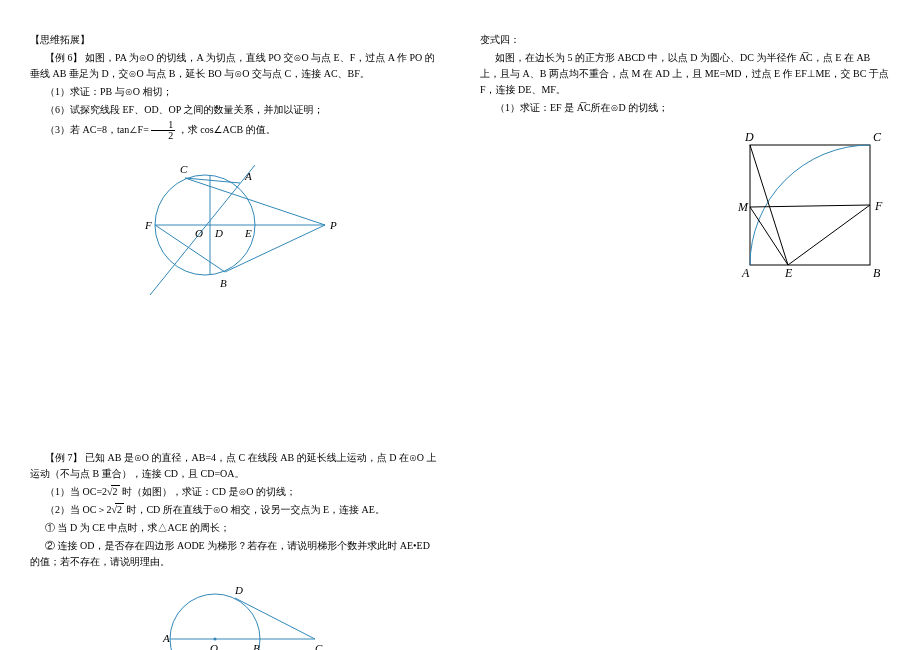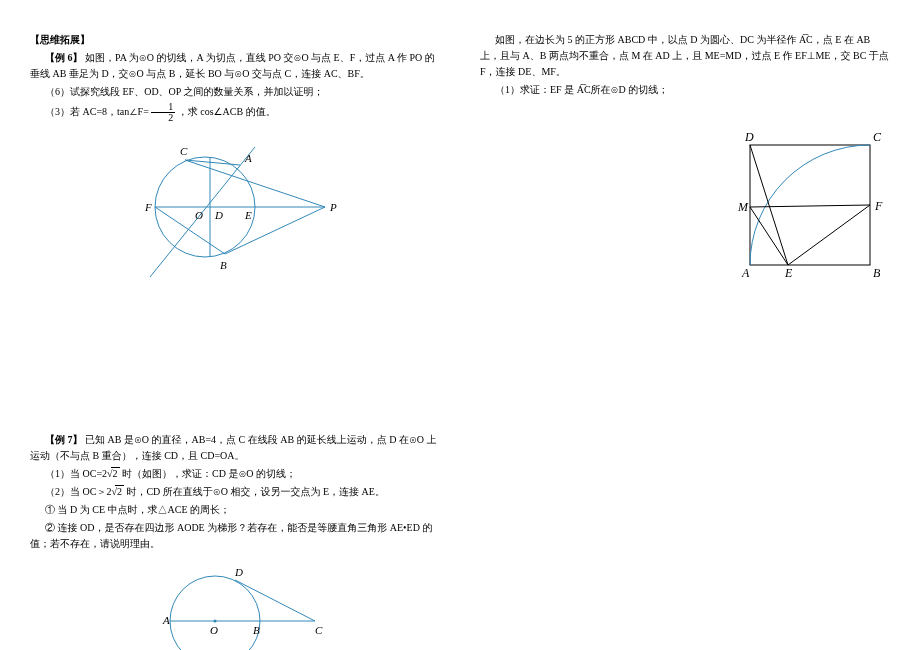--- a/index.html
+++ b/index.html
@@ -15,21 +15,21 @@
     }
     .page {
       display: flex;
       gap: 40px;
     }
     .col {
       flex: 1;
       min-width: 0;
     }
     .section-title {
-      font-weight: bold;
+      font-weight: normal;
       margin-bottom: 4px;
     }
     .problem {
       margin-bottom: 30px;
     }
     .problem p {
       margin: 2px 0;
       text-indent: 1.5em;
     }
     .problem p.noindent {
@@ -68,20 +68,21 @@
 
   <div class="col">
     <div class="problem">
       <p class="noindent">
         <span class="section-title">【思维拓展】</span>
       </p>
       <p>
         <span class="section-title">【例 6】</span>
         <span>如图，PA 为⊙O 的切线，A 为切点，直线 PO 交⊙O 与点 E、F，过点 A 作 PO 的垂线 AB 垂足为 D，交⊙O 与点 B，延长 BO 与⊙O 交与点 C，连接 AC、BF。</span>
       </p>
+      <p>（1）求证：PB 与⊙O 相切；</p>
       <p>（6）试探究线段 EF、OD、OP 之间的数量关系，并加以证明；</p>
       <p>
         <span>（3）若 AC=8，tan∠F=</span>
         <span class="frac">
           <span class="num">1</span>
           <span class="den">2</span>
         </span>
         <span>，求 cos∠ACB 的值。</span>
       </p>
       <div class="figwrap">
@@ -113,39 +114,40 @@
       </p>
       <p>
         <span>（1）当 OC=2</span><span>√</span><span class="sqrt-box">2</span>
         <span>时（如图），求证：CD 是⊙O 的切线；</span>
       </p>
       <p>
         <span>（2）当 OC＞2</span><span>√</span><span class="sqrt-box">2</span>
         <span>时，CD 所在直线于⊙O 相交，设另一交点为 E，连接 AE。</span>
       </p>
       <p>① 当 D 为 CE 中点时，求△ACE 的周长；</p>
-      <p>② 连接 OD，是否存在四边形 AODE 为梯形？若存在，能否是等腰直角三角形 AE•ED 的值；若不存在，请说明理由。</p>
+      <p>② 连接 OD，是否存在四边形 AODE 为梯形？若存在，请说明梯形个数并求此时 AE•ED 的值；若不存在，请说明理由。</p>
       <div class="figwrap">
         <svg width="200" height="120" viewBox="0 0 200 120">
           <circle cx="80" cy="65" r="45" fill="none" stroke="#3288b8" stroke-width="1"></circle>
           <line x1="35" y1="65" x2="180" y2="65" stroke="#3288b8" stroke-width="1"></line>
           <line x1="100" y1="24" x2="180" y2="65" stroke="#3288b8" stroke-width="1"></line>
           <circle cx="80" cy="65" r="1.5" fill="#3288b8"></circle>
           <text x="28" y="68" font-size="11" font-style="italic">A</text>
           <text x="75" y="78" font-size="11" font-style="italic">O</text>
           <text x="118" y="78" font-size="11" font-style="italic">B</text>
           <text x="180" y="78" font-size="11" font-style="italic">C</text>
           <text x="100" y="20" font-size="11" font-style="italic">D</text>
         </svg>
       </div>
     </div>
   </div>
 
   <div class="col right-col-block">
     <div class="problem">
+      <p class="noindent section-title">变式四：</p>
       <p>如图，在边长为 5 的正方形 ABCD 中，以点 D 为圆心、DC 为半径作 A͡C，点 E 在 AB 上，且与 A、B 两点均不重合，点 M 在 AD 上，且 ME=MD，过点 E 作 EF⊥ME，交 BC 于点 F，连接 DE、MF。</p>
       <div style="padding-right:170px">
         <p>（1）求证：EF 是 A͡C所在⊙D 的切线；</p>
       </div>
     </div>
 
     <div class="right-fig">
       <svg width="160" height="160" viewBox="0 0 160 160">
         <rect x="20" y="20" width="120" height="120" fill="none" stroke="#000" stroke-width="1"></rect>
         <path d="M20 140 A120 120 0 0 1 140 20" fill="none" stroke="#3288b8" stroke-width="1"></path>

